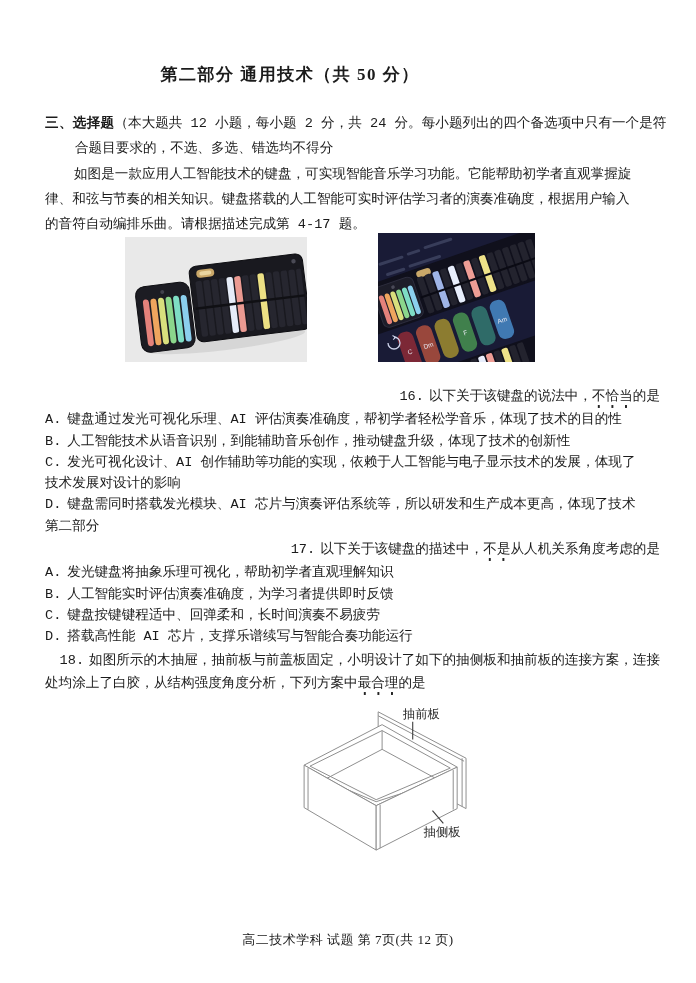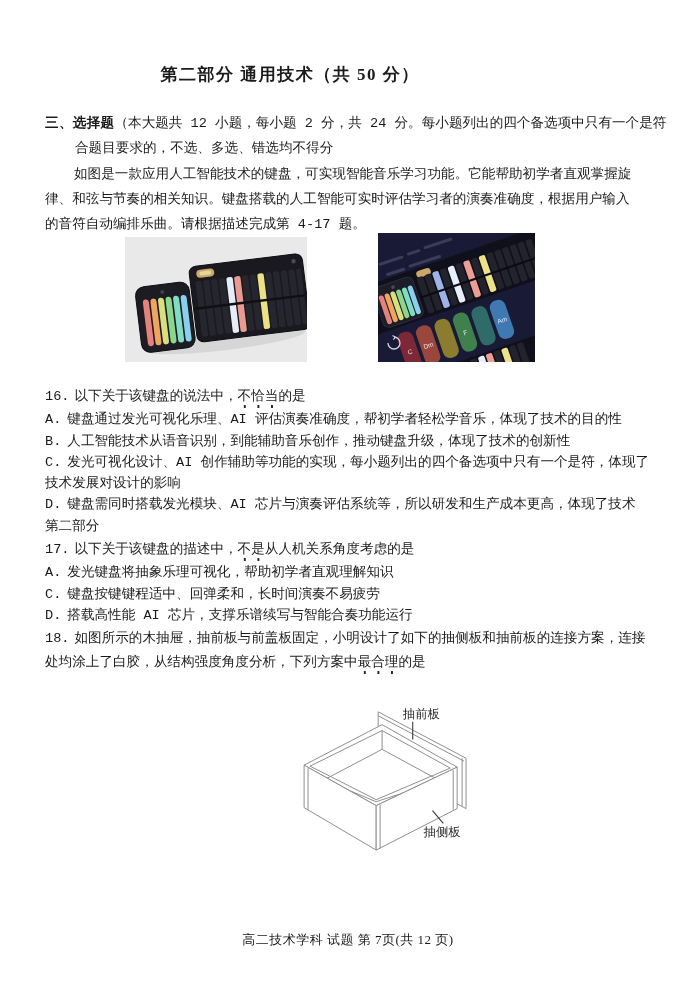--- a/index.html
+++ b/index.html
@@ -12,21 +12,21 @@
     position:absolute;top:63px;left:0;width:580px;text-align:center;
     font-size:17px;font-weight:bold;letter-spacing:1.5px;white-space:nowrap;
   }
   .flow{position:absolute;left:45px;width:615px;font-size:13.6px;}
   .block-top{top:111px;line-height:25.3px;}
   .line{white-space:nowrap;font-family:Liberation Mono, monospace;}
   .indent-hang{padding-left:30px;}
   .indent-first{padding-left:29px;}
   .bold{font-weight:bold;letter-spacing:.3px;}
   .questions{top:384px;line-height:21.3px;}
-  .stem{margin:2px 0;}
+  .stem{margin:2px 0;text-align:right;}
   .qnum{margin-right:5px;}
   .opt-label{margin-right:6px;}
   .emph{
     background-image:radial-gradient(circle,#222 1.1px,rgba(0,0,0,0) 1.4px);
     background-size:1em 5px;background-repeat:repeat-x;background-position:0 100%;
     padding-bottom:5px;
   }
   .figure{position:absolute;}
   .fig-keyboard-product{left:125px;top:237px;width:182px;height:125px;}
   .fig-keyboard-app{left:378px;top:233px;width:157px;height:129px;}
@@ -154,27 +154,28 @@
     </g>
   </g>
   <path d="M 16 104 a 6 6 0 1 1 -6 6" stroke="#cdd2ea" stroke-width="1.3" fill="none"></path>
   <path d="M 14.5 102.5 L 17.5 104.3 L 15.2 106.6" stroke="#cdd2ea" stroke-width="1.1" fill="none"></path>
 </svg>
 
 <div class="flow questions">
   <div class="line stem"><span class="qnum">16.</span><span>以下关于该键盘的说法中，</span><span class="emph">不恰当</span><span>的是</span></div>
   <div class="line"><span class="opt-label">A.</span><span>键盘通过发光可视化乐理、AI 评估演奏准确度，帮初学者轻松学音乐，体现了技术的目的性</span></div>
   <div class="line"><span class="opt-label">B.</span><span>人工智能技术从语音识别，到能辅助音乐创作，推动键盘升级，体现了技术的创新性</span></div>
-  <div class="line"><span class="opt-label">C.</span><span>发光可视化设计、AI 创作辅助等功能的实现，每小题列出的四个备选项中只有一个是符，体现了</span></div>
+  <div class="line"><span class="opt-label">C.</span><span>发光可视化设计、AI 创作辅助等功能的实现，依赖于人工智能与电子显示技术的发展，体现了</span></div>
   <div class="line">技术发展对设计的影响</div>
   <div class="line"><span class="opt-label">D.</span><span>键盘需同时搭载发光模块、AI 芯片与演奏评估系统等，所以研发和生产成本更高，体现了技术</span></div>
   <div class="line">第二部分</div>
 
   <div class="line stem"><span class="qnum">17.</span><span>以下关于该键盘的描述中，</span><span class="emph">不是</span><span>从人机关系角度考虑的是</span></div>
   <div class="line"><span class="opt-label">A.</span><span>发光键盘将抽象乐理可视化，帮助初学者直观理解知识</span></div>
+  <div class="line"><span class="opt-label">B.</span><span>人工智能实时评估演奏准确度，为学习者提供即时反馈</span></div>
   <div class="line"><span class="opt-label">C.</span><span>键盘按键键程适中、回弹柔和，长时间演奏不易疲劳</span></div>
   <div class="line"><span class="opt-label">D.</span><span>搭载高性能 AI 芯片，支撑乐谱续写与智能合奏功能运行</span></div>
 
   <div class="line stem"><span class="qnum">18.</span><span>如图所示的木抽屉，抽前板与前盖板固定，小明设计了如下的抽侧板和抽前板的连接方案，连接</span></div>
   <div class="line"><span>处均涂上了白胶，从结构强度角度分析，下列方案中</span><span class="emph">最合理</span><span>的是</span></div>
 </div>
 
 <svg class="figure fig-drawer" viewBox="0 0 195 160" xmlns="http://www.w3.org/2000/svg">
   <g stroke="#8d8d8d" stroke-width="1" fill="#ffffff">
     <polygon points="85,15 174,62 174,113 85,66"></polygon>

